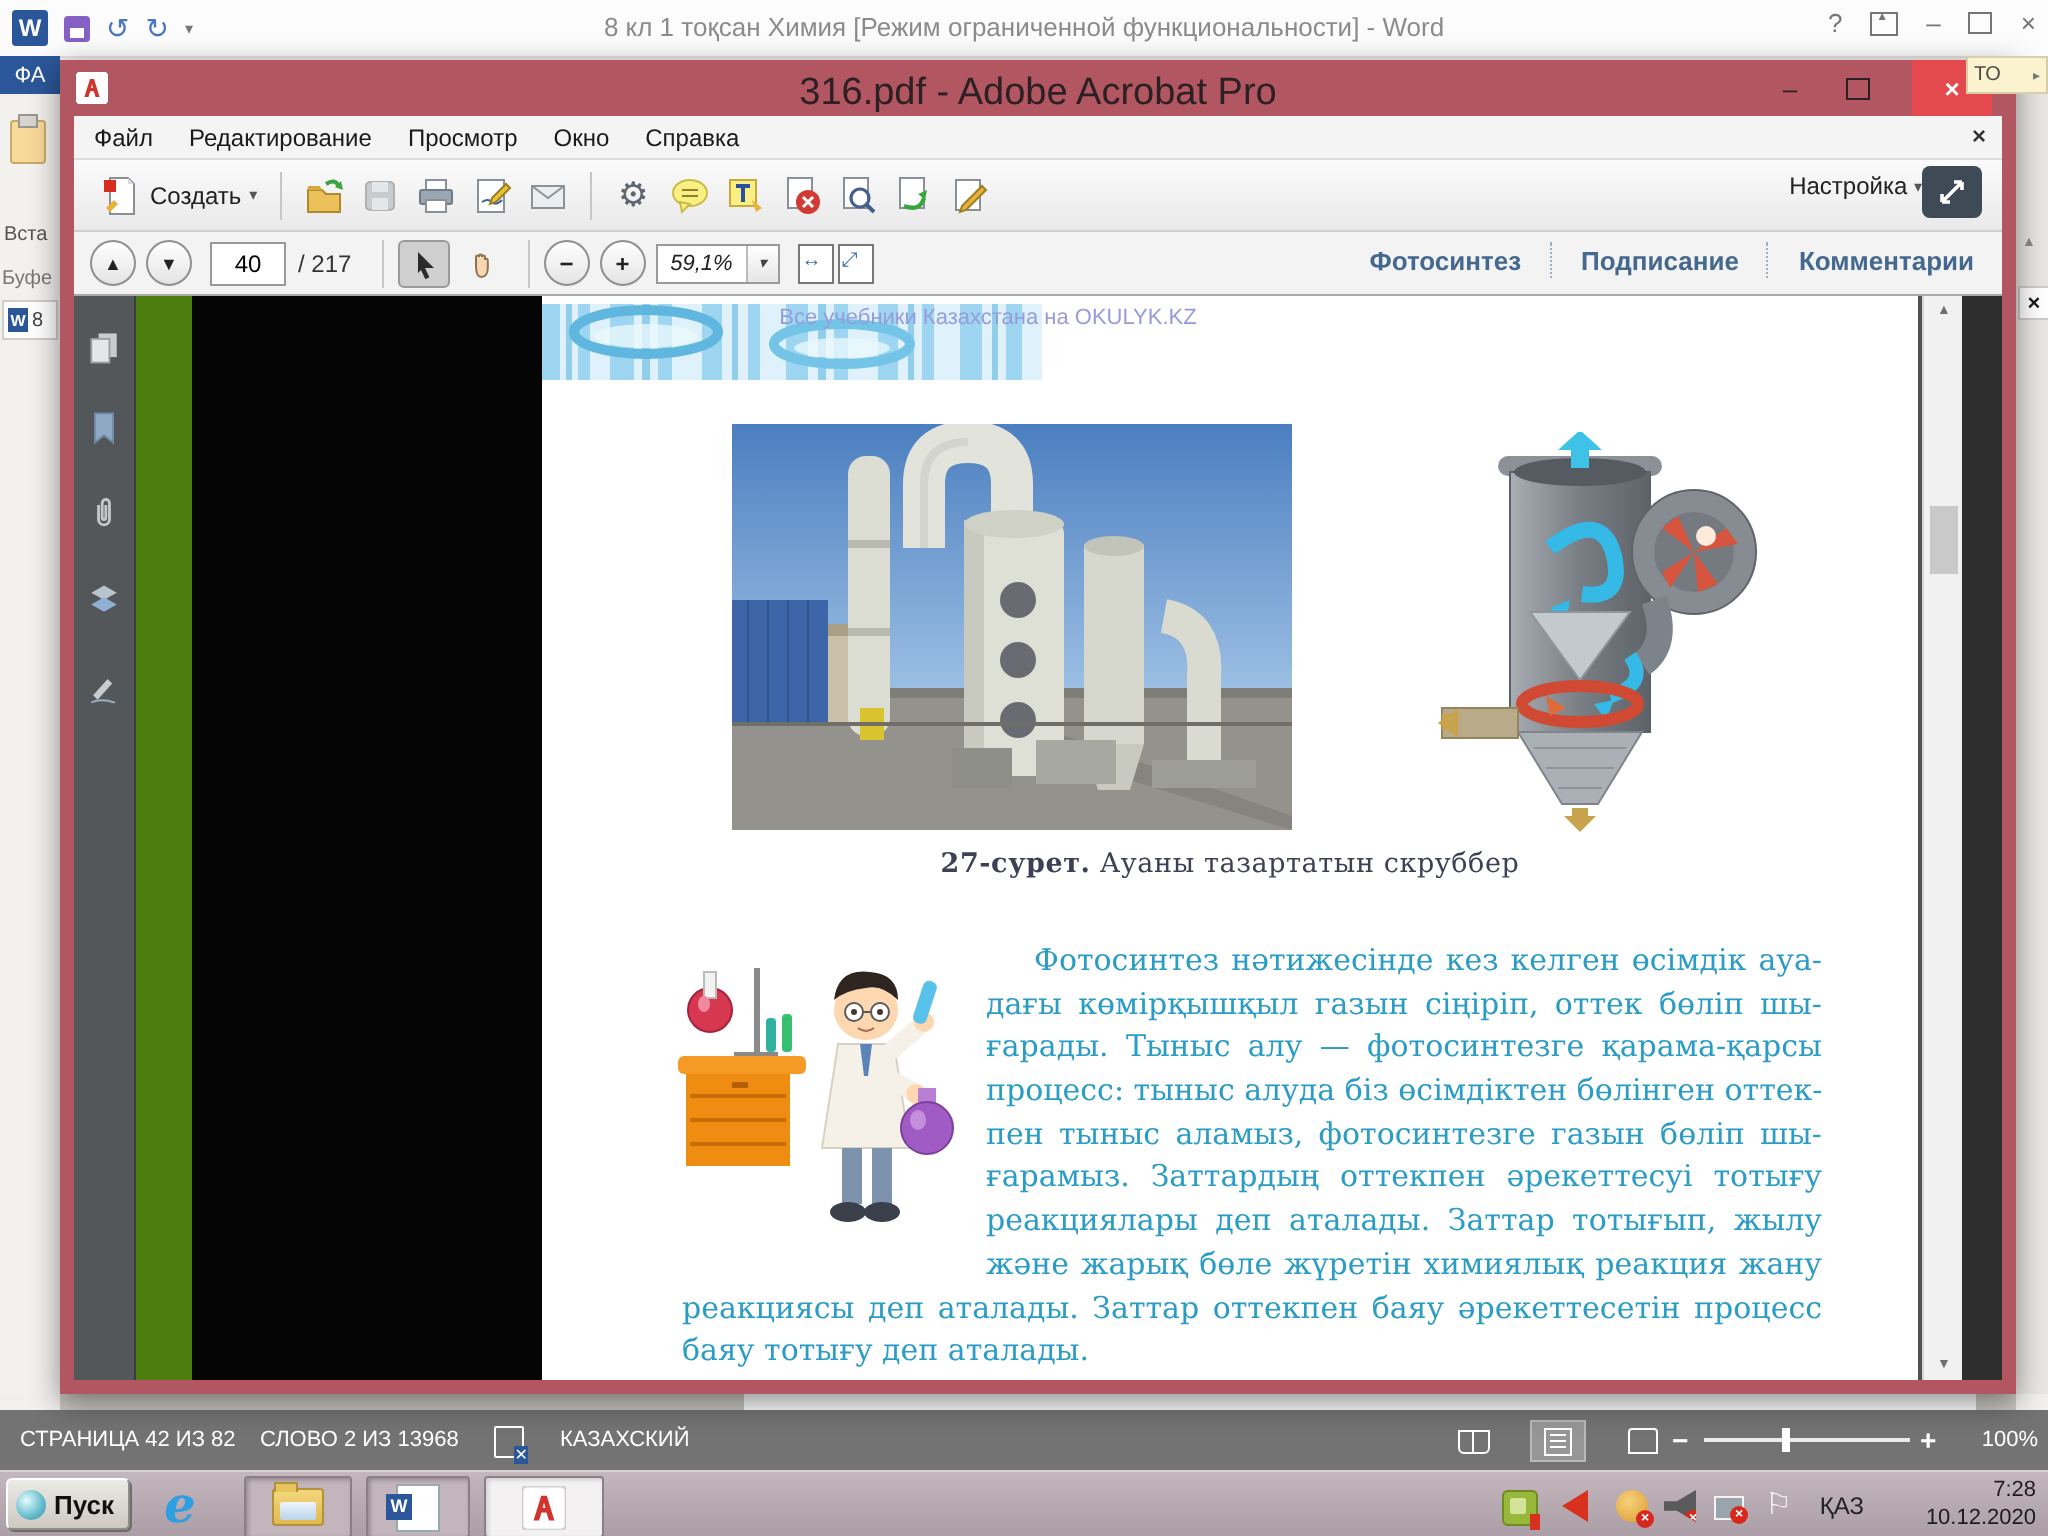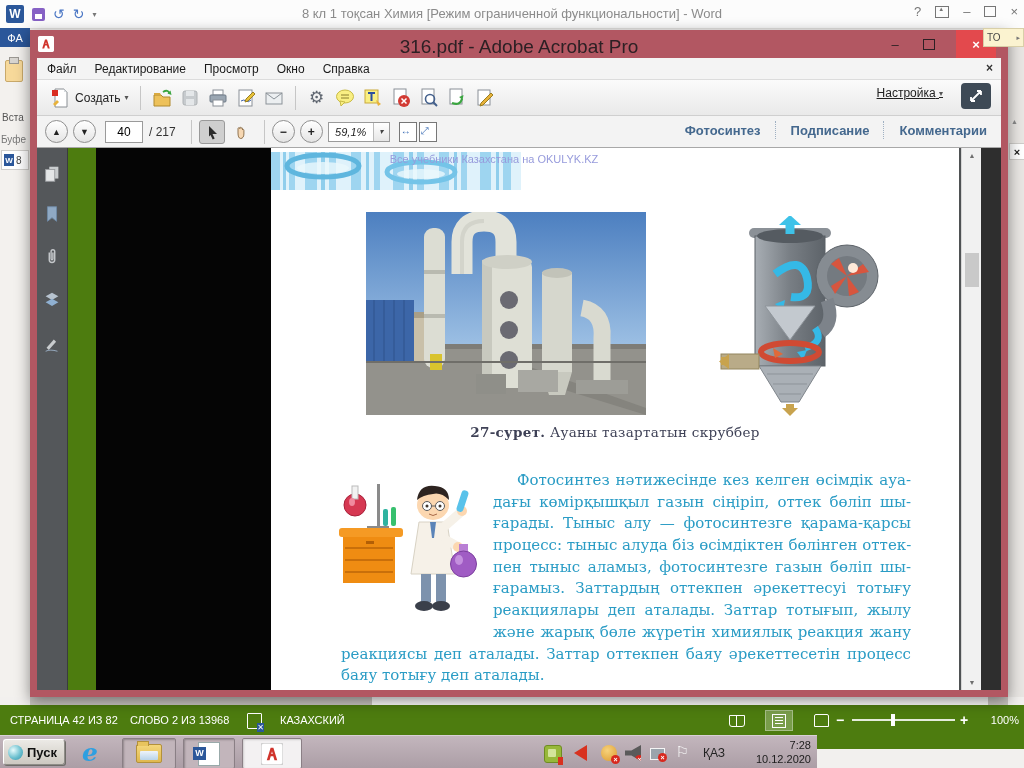--- a/index.html
+++ b/index.html
@@ -36,38 +36,38 @@
   .w-right{left:1008px;top:28px;width:16px;height:669px;background:#e9e6e3;}
   .w-collapse{left:1011px;top:118px;font-size:7px;color:#8a8a8a;}
   .w-closedoc{left:1009px;top:143px;width:14px;height:15px;background:#fff;border:1px solid #cfcdca;
               font-size:11px;font-weight:bold;color:#1a1a1a;display:flex;align-items:center;justify-content:center;}
   .to-tab{left:983px;top:28px;width:41px;height:19px;background:#fbf3d0;border:1px solid #d8cfa8;box-sizing:border-box;
           display:flex;align-items:center;justify-content:space-between;padding:0 3px;font-size:10px;color:#4a4a48;z-index:30;}
   .w-gap{left:30px;top:697px;width:978px;height:8px;background:#cbc7c3;}
   .w-gap-page{left:342px;top:0;width:616px;height:8px;background:#fff;position:absolute;}
 
   
-  .w-status{left:0;top:705px;width:1024px;height:44px;background:#4d7c0f;color:#fff;font-size:11px;}
+  .w-status{left:0;top:705px;width:1024px;height:44px;background:#737373;color:#fff;font-size:11px;}
   .w-status .lbl{position:absolute;top:9px;white-space:nowrap;}
   .proof-icon{position:absolute;left:247px;top:8px;width:13px;height:14px;border:1px solid #fff;border-radius:1px;}
   .proof-icon:after{content:"✕";position:absolute;right:-3px;bottom:-4px;font-size:8px;color:#fff;background:#2b579a;}
   .view-ic{position:absolute;top:6px;width:26px;height:19px;display:flex;align-items:center;justify-content:center;}
   .view-ic.active{background:rgba(255,255,255,.25);outline:1px solid rgba(255,255,255,.5);}
   .vi-book{width:14px;height:10px;border:1px solid #fff;border-radius:0 0 3px 3px;position:relative;}
   .vi-book:before{content:"";position:absolute;left:6px;top:0;bottom:0;width:1px;background:#fff;}
   .vi-page{width:12px;height:12px;border:1px solid #fff;position:relative;}
   .vi-page:before{content:"";position:absolute;left:2px;top:2px;right:2px;height:1px;background:#fff;box-shadow:0 3px 0 #fff,0 6px 0 #fff;}
   .vi-web{width:13px;height:11px;border:1px solid #fff;border-radius:2px 2px 0 0;}
   .zoom-minus,.zoom-plus{position:absolute;top:7px;color:#fff;font-size:14px;font-weight:bold;}
   .zoom-track{position:absolute;left:852px;top:14px;width:103px;height:2px;background:rgba(255,255,255,.85);}
   .zoom-thumb{position:absolute;left:891px;top:9px;width:4px;height:12px;background:#fff;}
   .w-zoomval{position:absolute;left:975px;top:9px;width:44px;text-align:right;}
 
   
-  .taskbar{left:0;top:735px;width:817px;height:33px;background:linear-gradient(#c3b6bd,#ab9da5);border-top:1px solid #d9d1d6;}
+  .taskbar{left:0;top:735px;width:1024px;height:33px;background:linear-gradient(#c3b6bd,#ab9da5);border-top:1px solid #d9d1d6;}
   .start-btn{left:3px;top:3px;width:62px;height:26px;background:linear-gradient(#eceae6,#cdc9c1);
              border:1px solid #8f8d88;border-top-color:#fff;border-left-color:#fff;border-radius:3px;
              display:flex;align-items:center;gap:4px;padding-left:4px;box-sizing:border-box;
              font-size:13px;font-weight:bold;color:#111;box-shadow:1px 1px 0 #6f6d69;}
   .shell{width:15px;height:15px;border-radius:50%;background:radial-gradient(circle at 35% 35%,#e8fbfc,#6cc0cf 55%,#2e8fa8);}
   .ie-e{left:82px;top:2px;font-size:25px;font-style:italic;font-weight:bold;color:#2e9fe0;font-family:"DejaVu Serif",serif;}
   .task-btn{top:2px;height:29px;border:1px solid #8a7f85;border-radius:2px;background:#c2b5bb;
             box-shadow:inset 1px 1px 2px rgba(0,0,0,.25);display:flex;align-items:center;justify-content:center;}
   .tb-folder{width:24px;height:17px;background:linear-gradient(#f4d77c,#e0b84e);border:1px solid #b3913a;border-radius:2px;position:relative;}
   .tb-folder:before{content:"";position:absolute;left:0;top:-4px;width:10px;height:4px;background:#e8c45e;border:1px solid #b3913a;border-bottom:none;}
@@ -102,21 +102,21 @@
            font-size:13px;font-weight:bold;display:flex;align-items:center;justify-content:center;}
   .a-client{left:7px;top:28px;width:964px;height:632px;background:#f1f1f1;}
   .a-menubar{left:0;top:0;width:100%;height:22px;background:#f4f4f4;border-bottom:1px solid #dcdcdc;
              display:flex;align-items:center;gap:18px;padding-left:10px;box-sizing:border-box;font-size:12px;color:#1a1a1a;}
   .a-menupin{position:absolute;right:8px;top:3px;font-weight:bold;font-size:12px;color:#333;}
   .a-toolbar{left:0;top:22px;width:100%;height:36px;background:linear-gradient(#fbfbfb,#e9e9e9);
              border-bottom:1px solid #cfcfcf;display:flex;align-items:center;padding:0 8px;box-sizing:border-box;}
   .tsep{width:1px;height:24px;background:#c6c6c6;margin:0 7px;}
   .ticon{width:28px;height:26px;display:flex;align-items:center;justify-content:center;border-radius:3px;}
   .a-create{display:flex;align-items:center;gap:4px;font-size:12px;color:#222;padding:2px 4px;}
-  .a-settings{position:absolute;right:58px;top:28px;font-size:12px;color:#222;text-decoration:underline;}
+  .a-settings{position:absolute;right:40px;top:28px;font-size:12px;color:#222;}
   .a-expand{position:absolute;right:10px;top:25px;width:30px;height:26px;background:#3e4a56;border-radius:4px;
             display:flex;align-items:center;justify-content:center;}
   .a-navbar{left:0;top:58px;width:100%;height:32px;background:#f3f3f3;border-bottom:1px solid #a8a8a8;
             display:flex;align-items:center;padding-left:8px;box-sizing:border-box;}
   .circ{width:21px;height:21px;border-radius:50%;border:1px solid #8f8f8f;background:linear-gradient(#fff,#e4e4e4);
         display:flex;align-items:center;justify-content:center;font-size:9px;color:#222;margin-right:5px;}
   .pageinput{width:32px;height:18px;border:1px solid #9a9a9a;background:#fff;font-size:12px;text-align:center;
              margin:0 6px 0 4px;font-family:"Liberation Sans",sans-serif;}
   .navtext{font-size:12px;color:#333;margin-right:8px;white-space:nowrap;}
   .toolbtn{width:26px;height:24px;border-radius:3px;display:flex;align-items:center;justify-content:center;margin-right:3px;}

